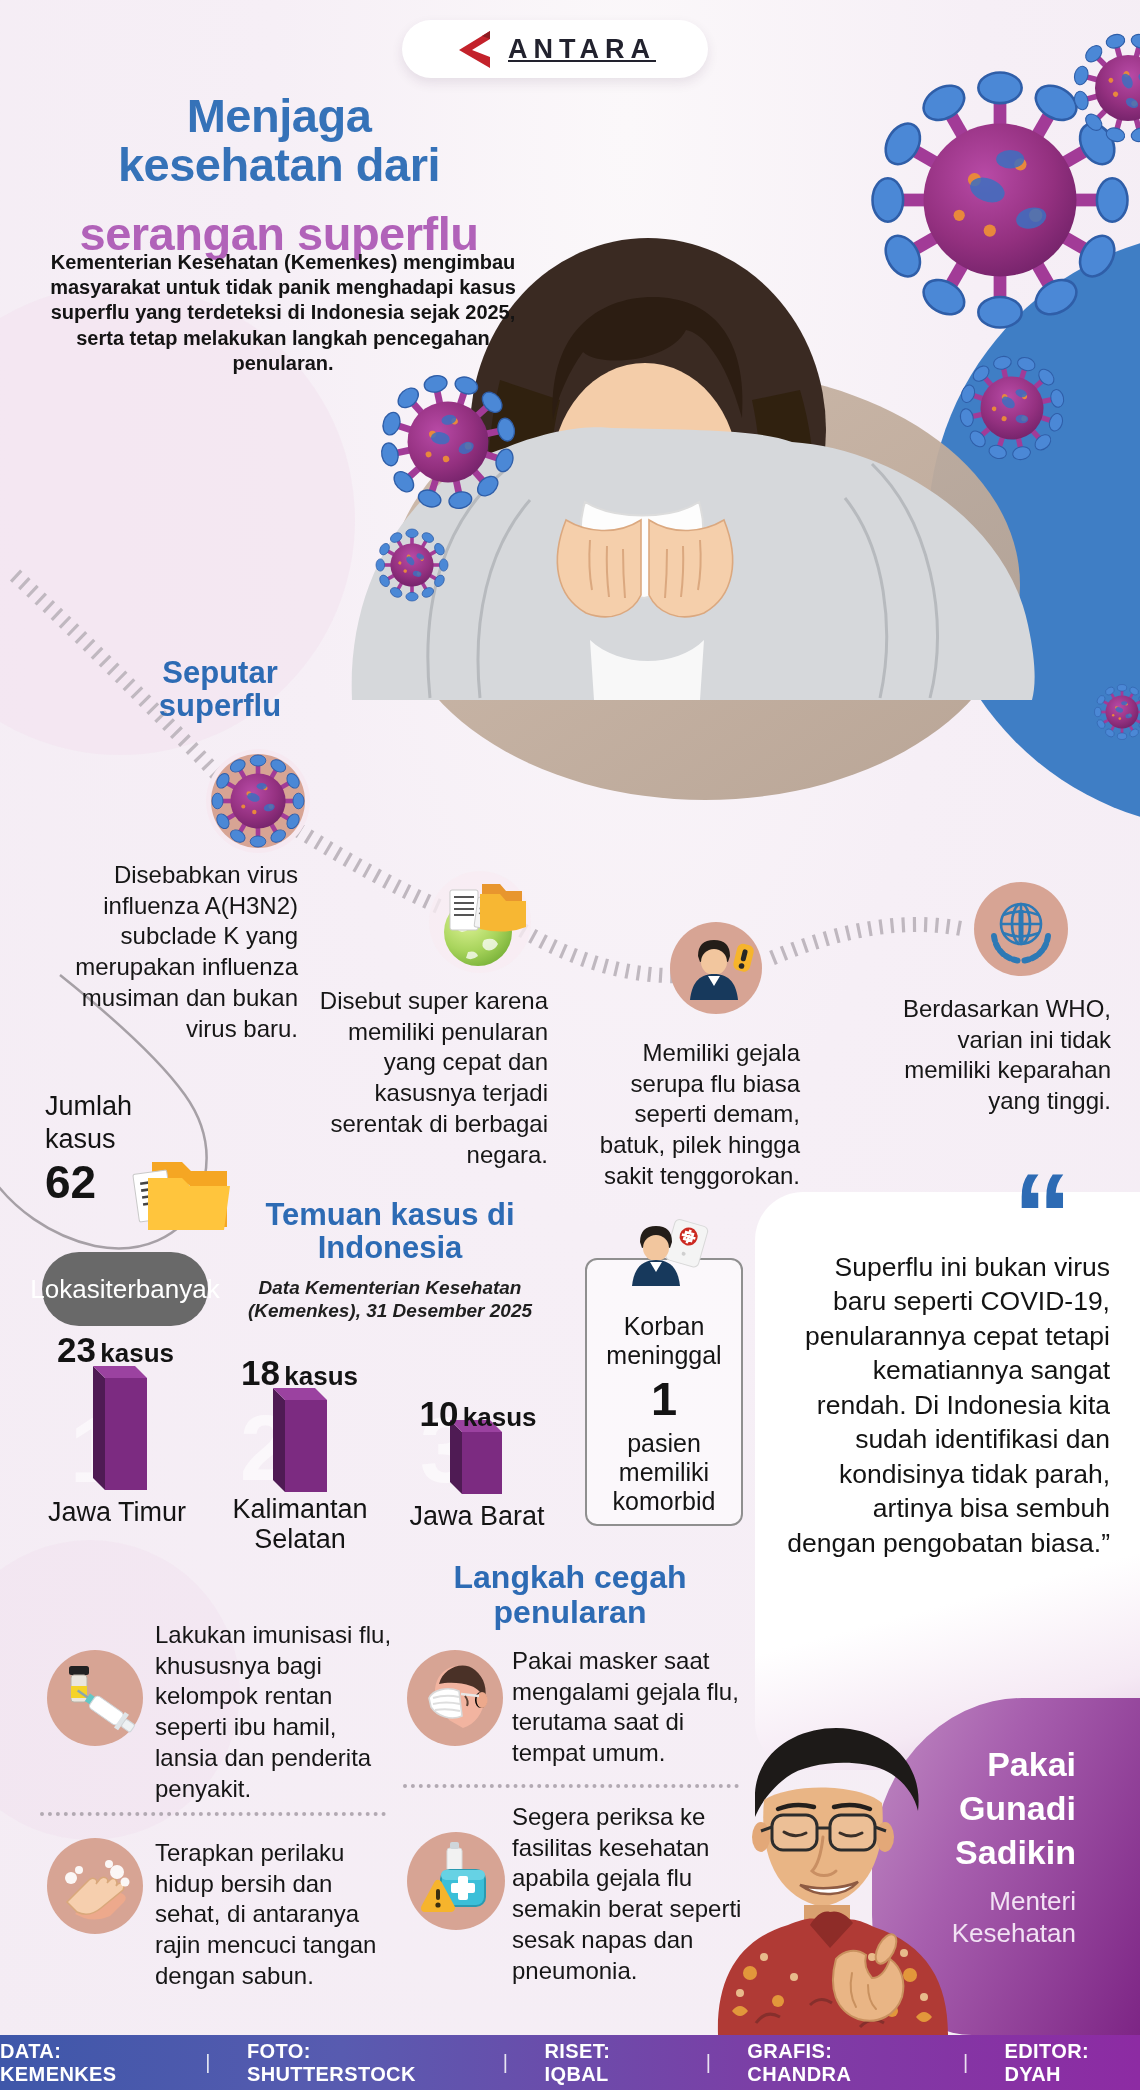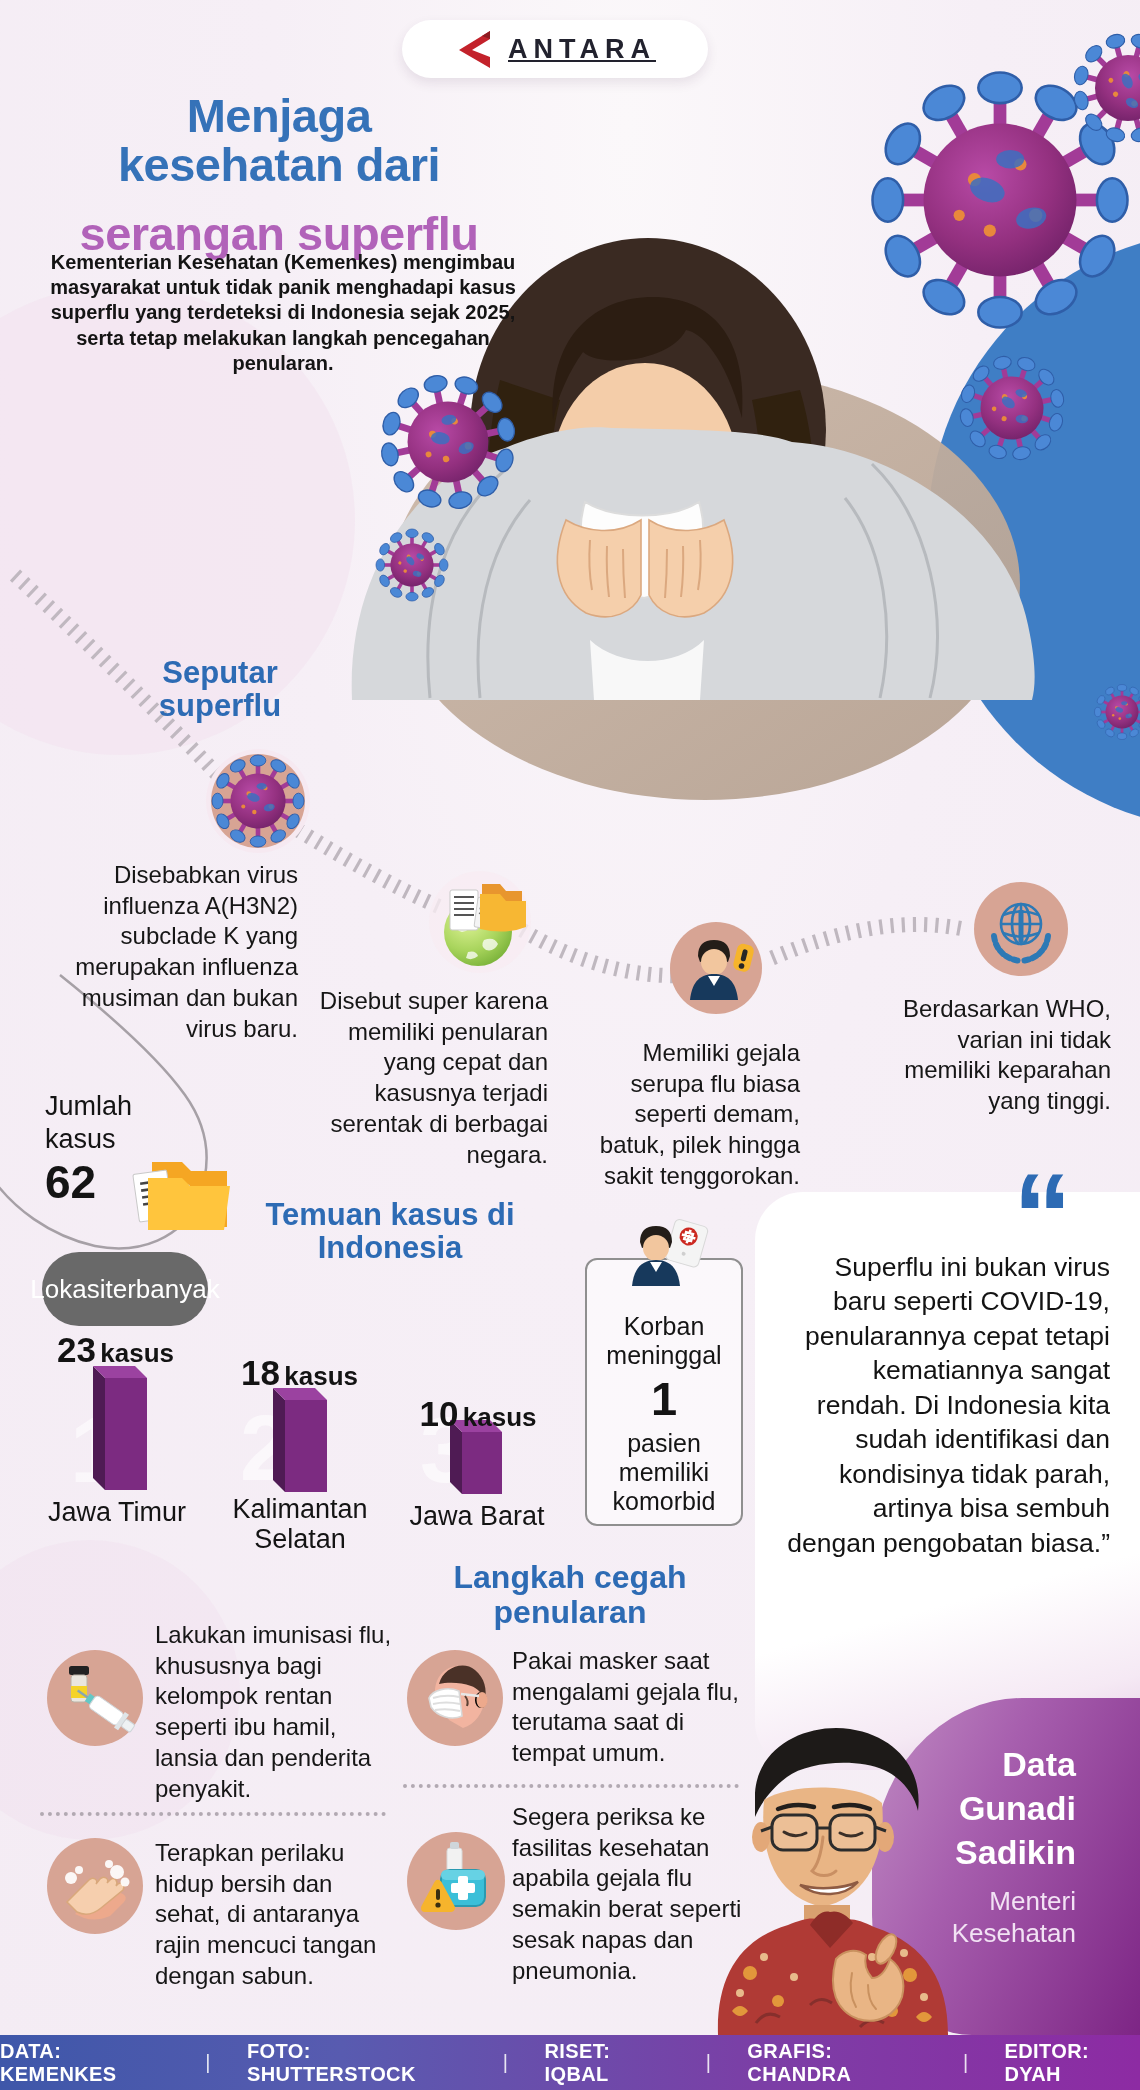--- a/index.html
+++ b/index.html
@@ -331,20 +331,24 @@
   </div>
   <div class="abs lokasi-pill">
     <div>Lokasi</div>
     <div>terbanyak</div>
   </div>
 
   <div class="abs temuan c h-blue">
     <div>Temuan kasus di</div>
     <div>Indonesia</div>
   </div>
+  <div class="abs source c">
+    <div>Data Kementerian Kesehatan</div>
+    <div>(Kemenkes), 31 Desember 2025</div>
+  </div>
 
   <svg class="abs" style="left:30px;top:1330px;z-index:2" width="540" height="215" viewBox="0 0 540 215">
     <g font-family="Liberation Sans, sans-serif" font-weight="bold" font-size="92" fill="#ffffff" opacity=".6">
       <text x="40" y="152">1</text>
       <text x="210" y="150">2</text>
       <text x="390" y="152">3</text>
     </g>
     <g>
       <polygon points="63,36 75,48 75,160 63,148" fill="#4f1b54"></polygon>
       <polygon points="63,36 105,36 117,48 75,48" fill="#9b42a0"></polygon>
@@ -451,21 +455,21 @@
       </g>
       <path d="M 176 254 C 168 284 176 306 198 314 C 218 320 236 310 242 292 C 246 276 241 262 230 254 C 226 266 220 273 212 273 C 206 266 204 258 206 250 C 196 243 184 245 176 254 Z" fill="#e9b585" stroke="#c9915f" stroke-width="2"></path>
       <ellipse cx="226" cy="244" rx="8" ry="16" fill="#e9b585" stroke="#c9915f" stroke-width="2" transform="rotate(28 226 244)"></ellipse>
       <g fill="none" stroke="#c9915f" stroke-width="2" stroke-linecap="round">
         <path d="M 192 268 q -4 20 4 34"></path>
           <path d="M 208 280 q 0 16 8 24"></path>
       </g>
     </svg>
   </div>
   <div class="abs budi-name r">
-    <div class="nm">Data</div>
+    <div class="nm">Pakai</div>
     <div class="nm">Gunadi</div>
     <div class="nm">Sadikin</div>
     <div class="ti">
       <div>Menteri</div>
       <div>Kesehatan</div>
     </div>
   </div>
 
   <div class="abs langkah c h-blue">
     <div>Langkah cegah</div>

